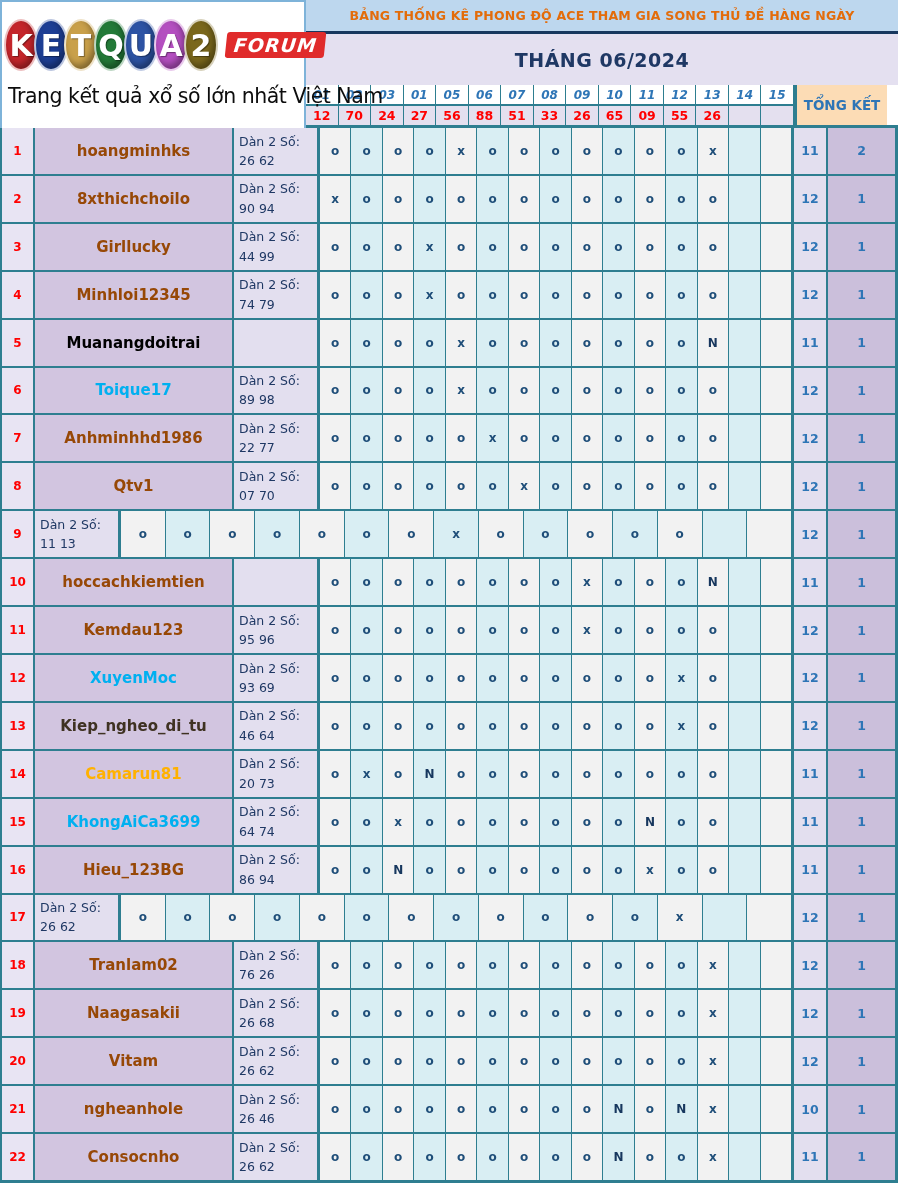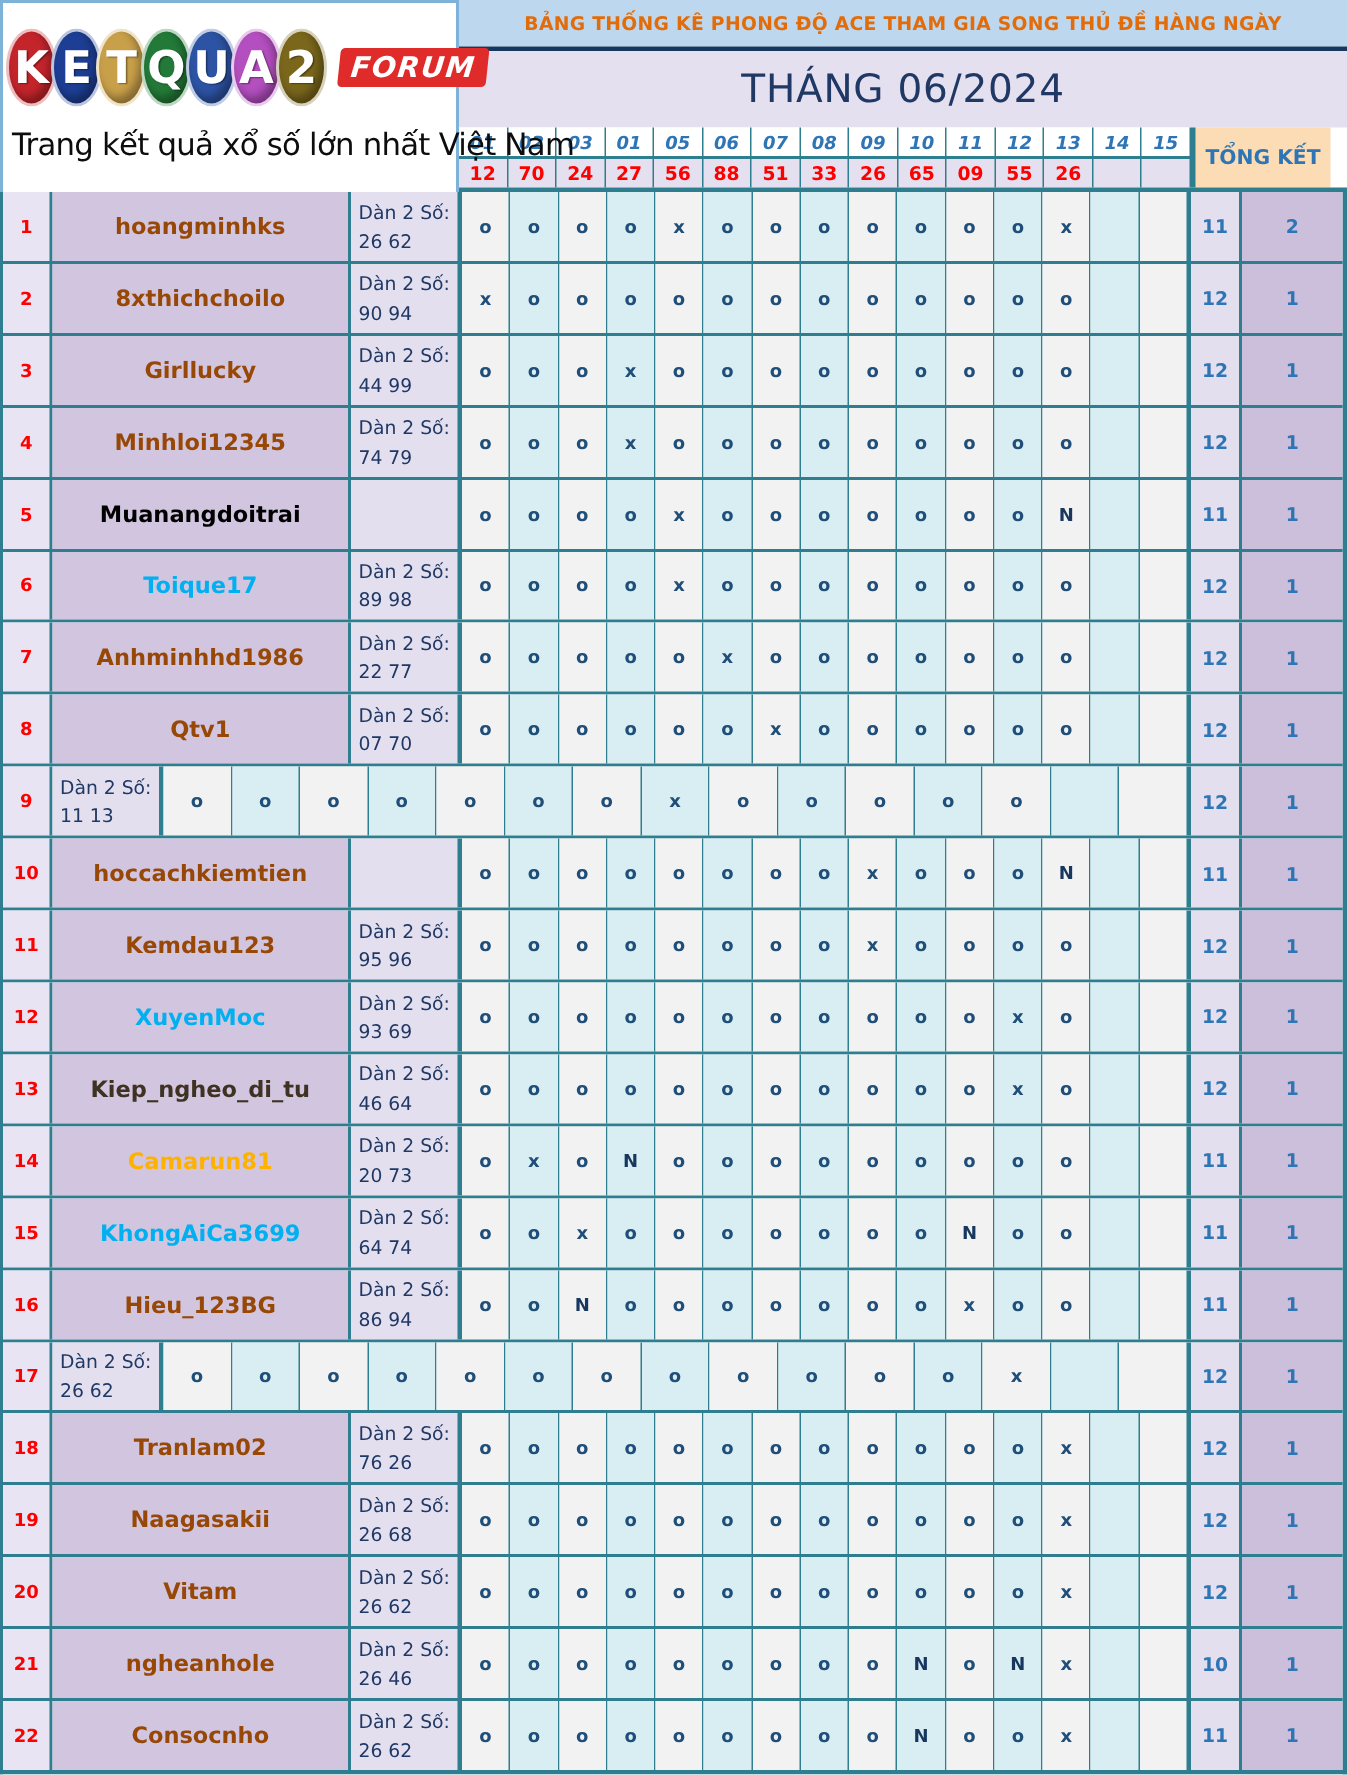--- a/index.html
+++ b/index.html
@@ -16,21 +16,21 @@
                color:#fff; font-weight:bold; font-size:30px; margin-left:-4px; border:2px solid rgba(255,255,255,.7);
                box-shadow:inset -3px -4px 6px rgba(0,0,0,.35); text-shadow:1px 1px 1px rgba(0,0,0,.4); }
   .forum-badge { background:#e02b2b; color:#fff; font-style:italic; font-weight:bold; font-size:19px;
                  padding:2px 8px; margin-left:8px; border-radius:3px; transform:skew(-6deg); letter-spacing:1px; }
   .tagline { font-size:20.5px; color:#0d0d0d; font-weight:500; white-space:nowrap; letter-spacing:-0.5px; }
 
   .right-head { width:592px; display:flex; flex-direction:column; }
   .title-bar { height:31px; background:#bdd7ee; color:#e36c0a; font-weight:bold; font-size:12.5px;
                display:flex; align-items:center; justify-content:center; letter-spacing:0.2px; }
   .navy-line { height:3px; background:#17375e; }
-  .month-bar { height:51px; background:#e4e0f0; color:#1f3864; font-weight:normal; font-size:26px;
+  .month-bar { height:51px; background:#e4e0f0; color:#1f3864; font-weight:bold; font-size:19px;
                display:flex; align-items:center; justify-content:center; letter-spacing:0.5px; }
   .grid-head { height:40px; display:flex; }
   .days-wrap { width:488px; display:flex; flex-direction:column; }
   .day-row { height:19px; display:flex; background:#fff; }
   .result-row { height:21px; display:flex; background:#e4e0ef; border-top:2px solid #2e7e90; }
   .day-h, .res-c { flex:1; display:flex; align-items:center; justify-content:center;
                    border-right:1px solid #2e7e90; font-weight:bold; }
   .day-h { color:#2e75b6; font-size:12px;font-style:italic; }
   .res-c { color:#ff0000; font-size:12.5px; }
   .tot-head { width:93px; background:#fcdcb5; color:#2e75b6; font-weight:bold; font-size:13.5px;
@@ -38,21 +38,21 @@
   .head-bottom { height:3px; background:#2e7e90; }
 
   
   .tbody { height:1055px; display:flex; flex-direction:column;
            border-left:2px solid #2e7e90; border-right:3px solid #2e7e90; border-bottom:3px solid #2e7e90; }
   .row { flex:1; display:flex; border-top:2px solid #2e7e90; }
   .row:first-child { border-top:none; }
   .cell { display:flex; align-items:center; justify-content:center; }
   .c-num { width:33px; background:#e8e4f3; color:#ff0000; font-weight:bold; font-size:12px; border-right:2px solid #2e7e90; }
   .c-user { width:199px; background:#d2c5e0; font-weight:bold; font-size:15px; border-right:2px solid #2e7e90; }
-  .c-dan { width:74px; background:#e3dfef; color:#1f3864; font-size:12.5px; line-height:1.55;
+  .c-dan { width:86px; background:#e3dfef; color:#1f3864; font-size:12.5px; line-height:1.55;
            border-right:3px solid #2e7e90; display:flex; flex-direction:column; justify-content:center;
            align-items:flex-start; padding-left:5px; }
   .c-day { flex:1; font-weight:bold; font-size:12px; color:#1f4e79; border-right:1px solid #2e7e90; }
   .c-day.n { color:#17375e; }
   .c-day:nth-of-type(odd-col) {}
   .c-day.colA { background:#f2f2f2; }
   .c-day.colB { background:#d9eef3; }
   .c-day.last { border-right:3px solid #2e7e90; }
   .c-t1 { width:34px; background:#e3dfef; color:#2e75b6; font-weight:bold; font-size:12.5px; border-right:2px solid #2e7e90; }
   .c-t2 { width:67px; background:#cbbfdb; color:#2e75b6; font-weight:bold; font-size:12.5px; }

